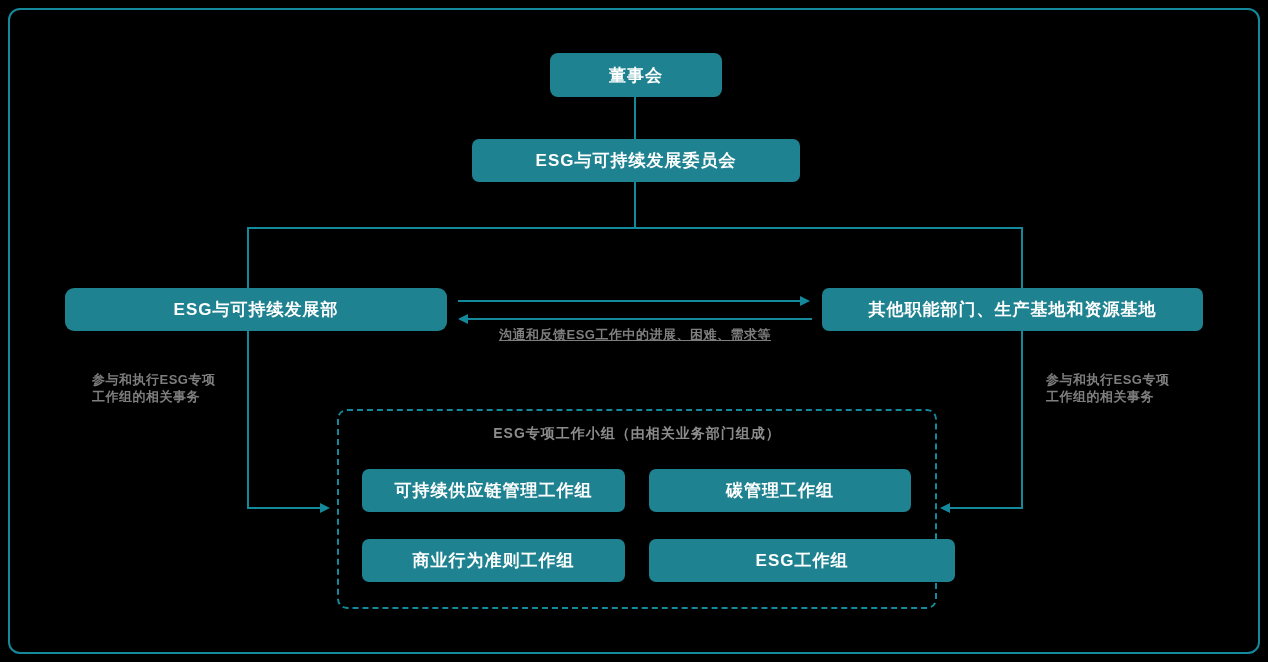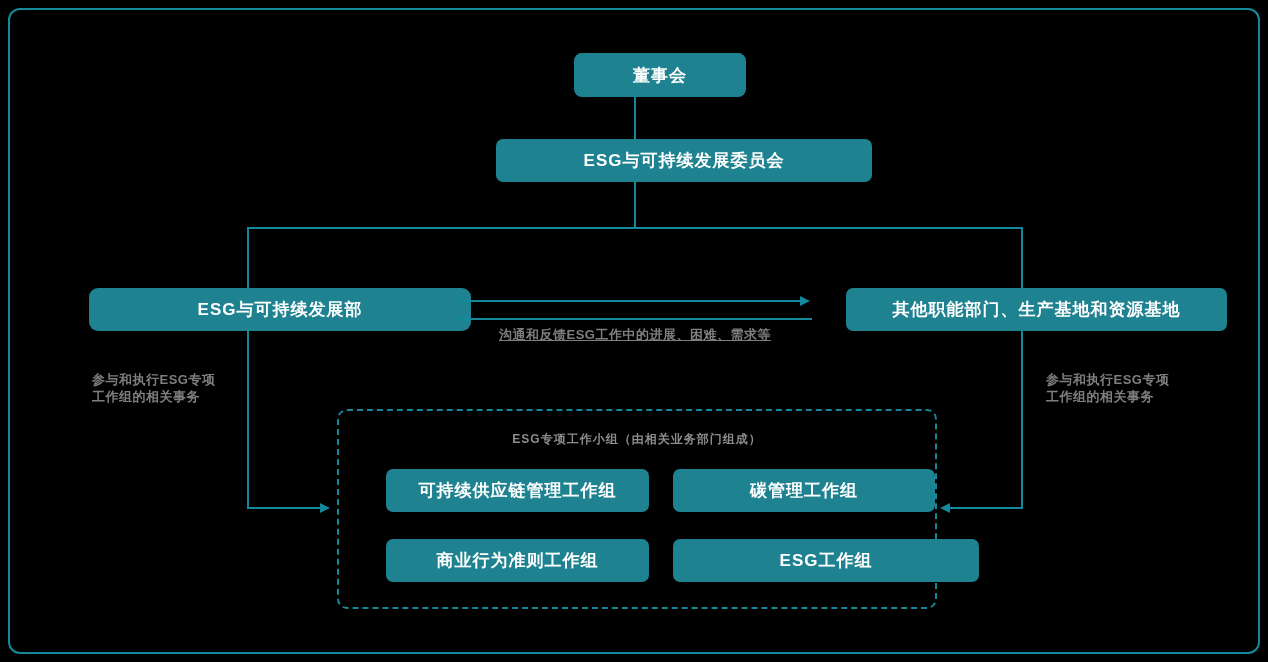--- a/index.html
+++ b/index.html
@@ -16,21 +16,21 @@
     overflow:hidden;
   }
   .frame{
     position:absolute;left:8px;top:8px;width:1248px;height:642px;
     border:2px solid var(--line);border-radius:12px;
   }
   .node{
     position:absolute;background:var(--box);color:var(--white);
     display:flex;align-items:center;justify-content:center;
     font-weight:700;font-size:17px;letter-spacing:1px;
-    border-radius:8px;white-space:nowrap;margin-left:24px;
+    border-radius:8px;white-space:nowrap;
   }
   .vline,.hline{position:absolute;background:var(--line);}
   .arrowhead-right{
     position:absolute;width:0;height:0;
     border-top:5px solid transparent;border-bottom:5px solid transparent;
     border-left:10px solid var(--line);
   }
   .arrowhead-left{
     position:absolute;width:0;height:0;
     border-top:5px solid transparent;border-bottom:5px solid transparent;
@@ -42,39 +42,39 @@
   }
   .side-note{
     position:absolute;color:var(--gray);font-size:13px;font-weight:700;
     line-height:17px;letter-spacing:0.5px;white-space:nowrap;
   }
   .group{
     position:absolute;left:337px;top:409px;width:596px;height:196px;
     border:2px dashed var(--line);border-radius:10px;
   }
   .group-title{
-    position:absolute;left:0;top:20px;width:100%;text-align:center;
-    color:#8c8c8c;font-size:12px;font-weight:700;letter-spacing:1px;
+    position:absolute;left:0;top:14px;width:100%;text-align:center;
+    color:#8c8c8c;font-size:14px;font-weight:700;letter-spacing:1px;
   }
   .group .node{border-radius:7px;}
 </style>
 </head>
 <body>
 
 <div class="canvas">
 
   <div class="frame"></div>
 
   <div class="node" style="left:550px;top:53px;width:172px;height:44px;">
     <span>董事会</span>
   </div>
 
   <div class="vline" style="left:634px;top:97px;width:2px;height:42px;"></div>
 
-  <div class="node" style="left:472px;top:139px;width:376px;height:43px;border-radius:7px;">
+  <div class="node" style="left:472px;top:139px;width:328px;height:43px;border-radius:7px;">
     <span>ESG与可持续发展委员会</span>
   </div>
 
   <div class="vline" style="left:634px;top:182px;width:2px;height:46px;"></div>
   <div class="hline" style="left:247px;top:227px;width:776px;height:2px;"></div>
   <div class="vline" style="left:247px;top:227px;width:2px;height:61px;"></div>
   <div class="vline" style="left:1021px;top:227px;width:2px;height:61px;"></div>
 
   <div class="node" style="left:65px;top:288px;width:382px;height:43px;border-radius:9px;">
     <span>ESG与可持续发展部</span>

